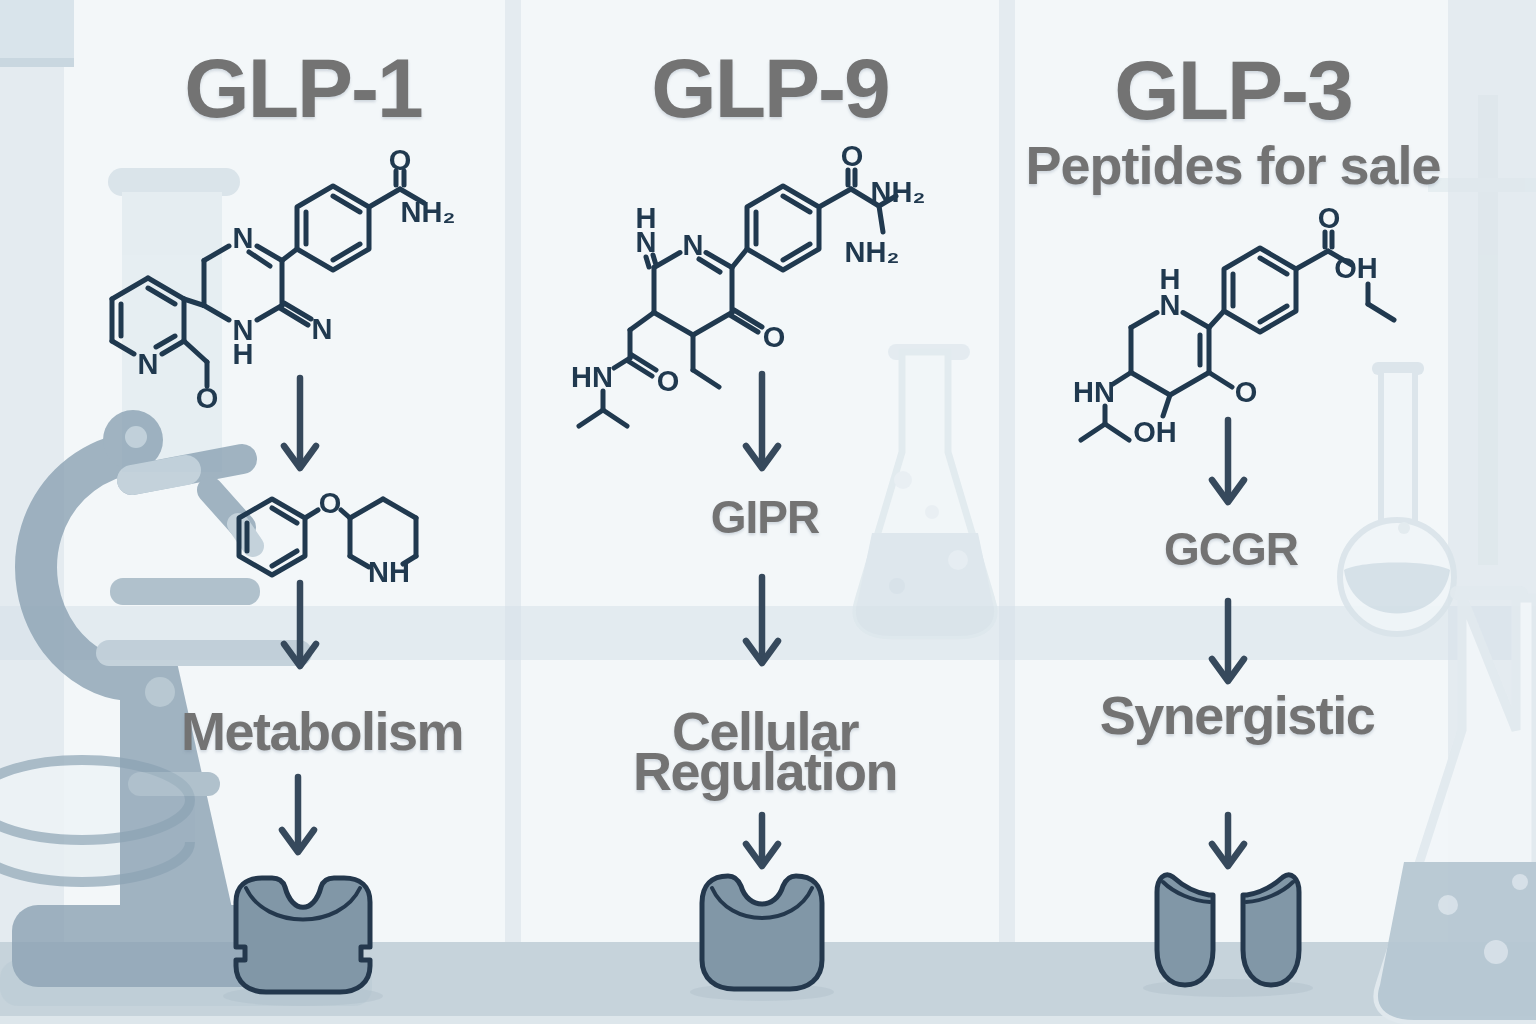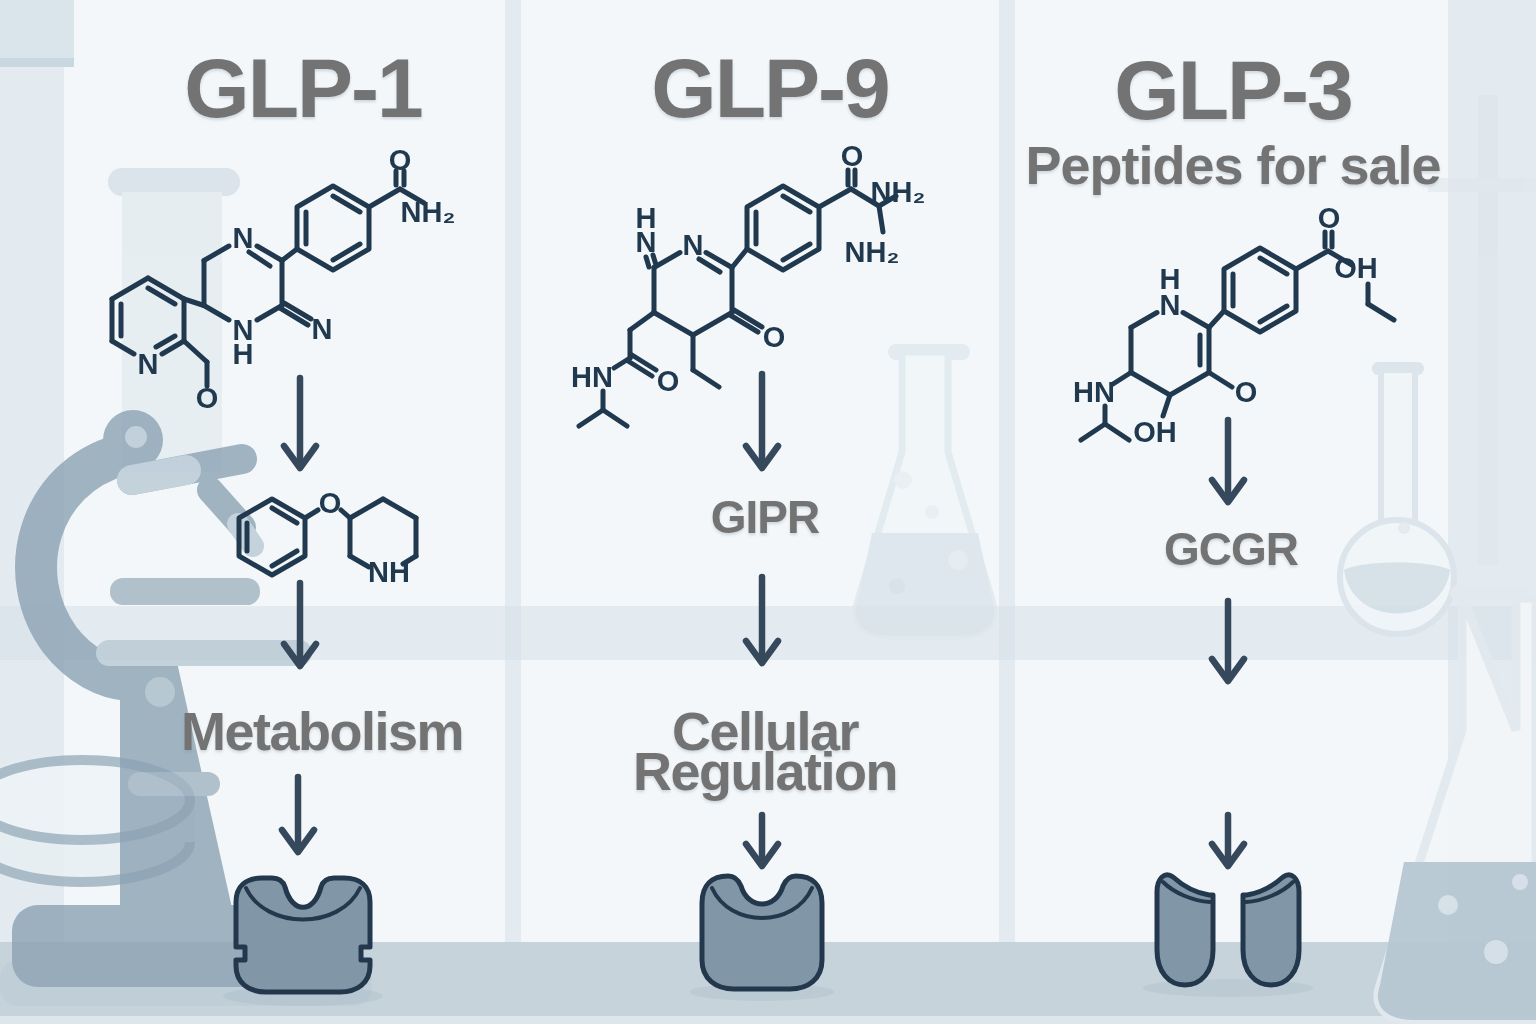--- a/index.html
+++ b/index.html
@@ -333,14 +333,15 @@
   <div class="title big" style="left:770px;top:40px;">GLP-9</div>
   <div class="title big" style="left:1233px;top:42px;">GLP-3</div>
   <div class="title sub" style="left:1233px;top:134px;">Peptides for sale</div>
 
   <div class="title mid" style="left:765px;top:490px;">GIPR</div>
   <div class="title mid" style="left:1231px;top:522px;">GCGR</div>
 
   <div class="title out" style="left:322px;top:700px;">Metabolism</div>
   <div class="title out" style="left:765px;top:684px;margin-top:16px;">Cellular</div>
   <div class="title out" style="left:765px;top:740px;">Regulation</div>
+  <div class="title out" style="left:1237px;top:684px;">Synergistic</div>
 
 </div>
 
 </body></html>

